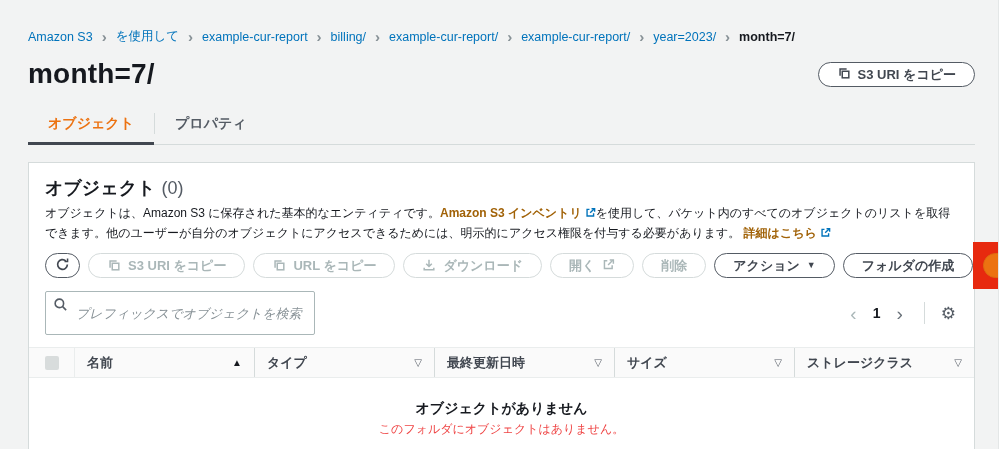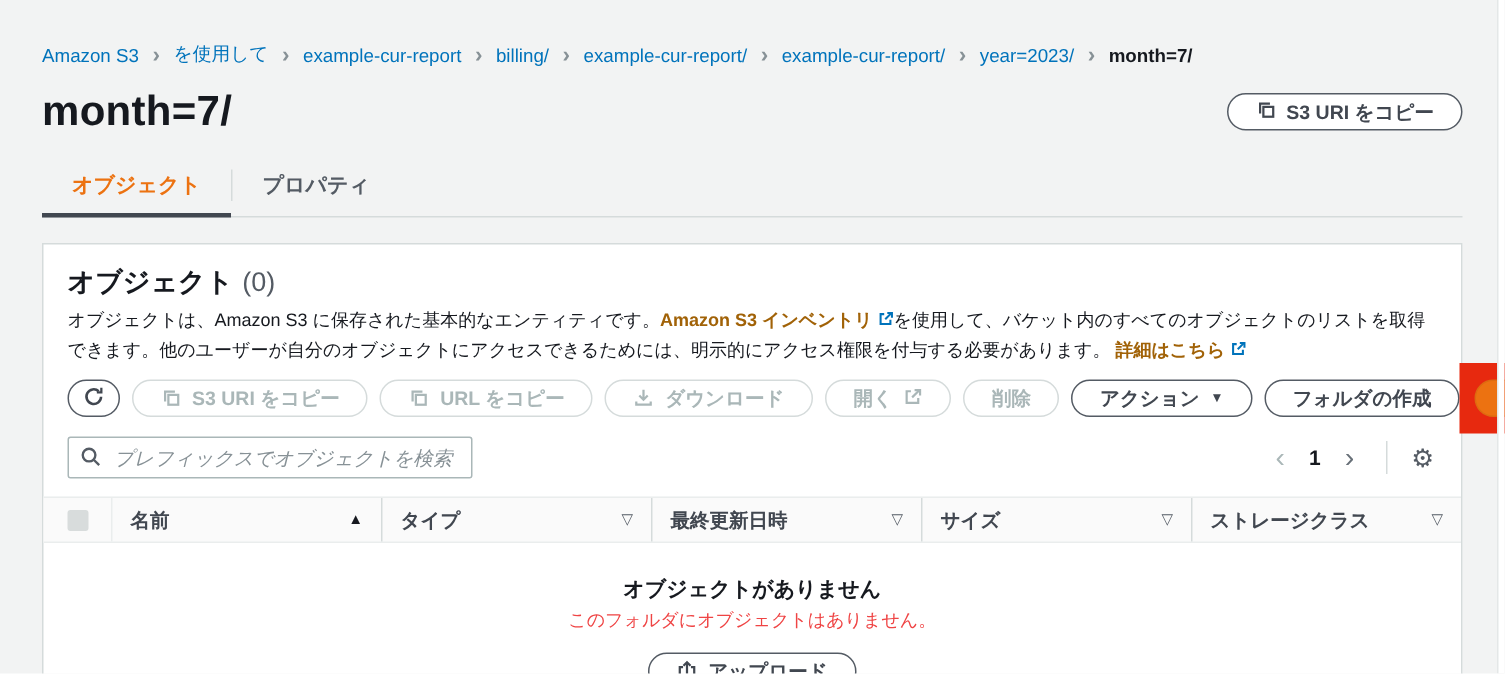--- a/index.html
+++ b/index.html
@@ -48,21 +48,21 @@
   .panel-desc a { color:#a16207; font-weight:700; text-decoration:none; cursor:pointer; white-space:nowrap; }
   .ext-ico { display:inline-block; vertical-align:-1px; margin-left:3px; }
 
   .toolbar { display:flex; align-items:center; gap:8px; padding:10px 16px 0; position:relative; }
   .annot { position:relative; margin-left:2px; }
   .annot::before { content:''; position:absolute; left:-10px; right:-10px; top:-11px; bottom:-11px; background:#e7290f; }
   .annot .btn { position:relative; }
 
   .search-row { display:flex; align-items:center; justify-content:space-between; padding:13px 16px 12px; }
   .search-box { position:relative; width:270px; }
-  .search-box input { width:100%; height:28px; border:1px solid #aab7b8; border-radius:2px;
+  .search-box input { width:100%; height:44px; border:1px solid #aab7b8; border-radius:2px;
     padding:0 8px 0 30px; font-size:13px; font-style:italic; color:#16191f; font-family:inherit; background:#fff; }
   .search-box input::placeholder { color:#879196; font-style:italic; }
   .search-ico { position:absolute; left:8px; top:6px; }
   .pager { display:flex; align-items:center; gap:4px; color:#545b64; }
   .pg-btn { background:none; border:none; font-size:19px; color:#687078; cursor:pointer; padding:0 7px; line-height:1; font-family:inherit; }
   .pg-btn.muted { color:#aab7b8; }
   .pg-num { font-size:14px; font-weight:700; color:#16191f; padding:0 5px; cursor:pointer; }
   .pg-divider { width:1px; height:22px; background:#d5dbdb; margin:0 10px; }
   .gear-btn { background:none; border:none; font-size:17px; color:#545b64; cursor:pointer; line-height:1; padding:0 2px; }
 

